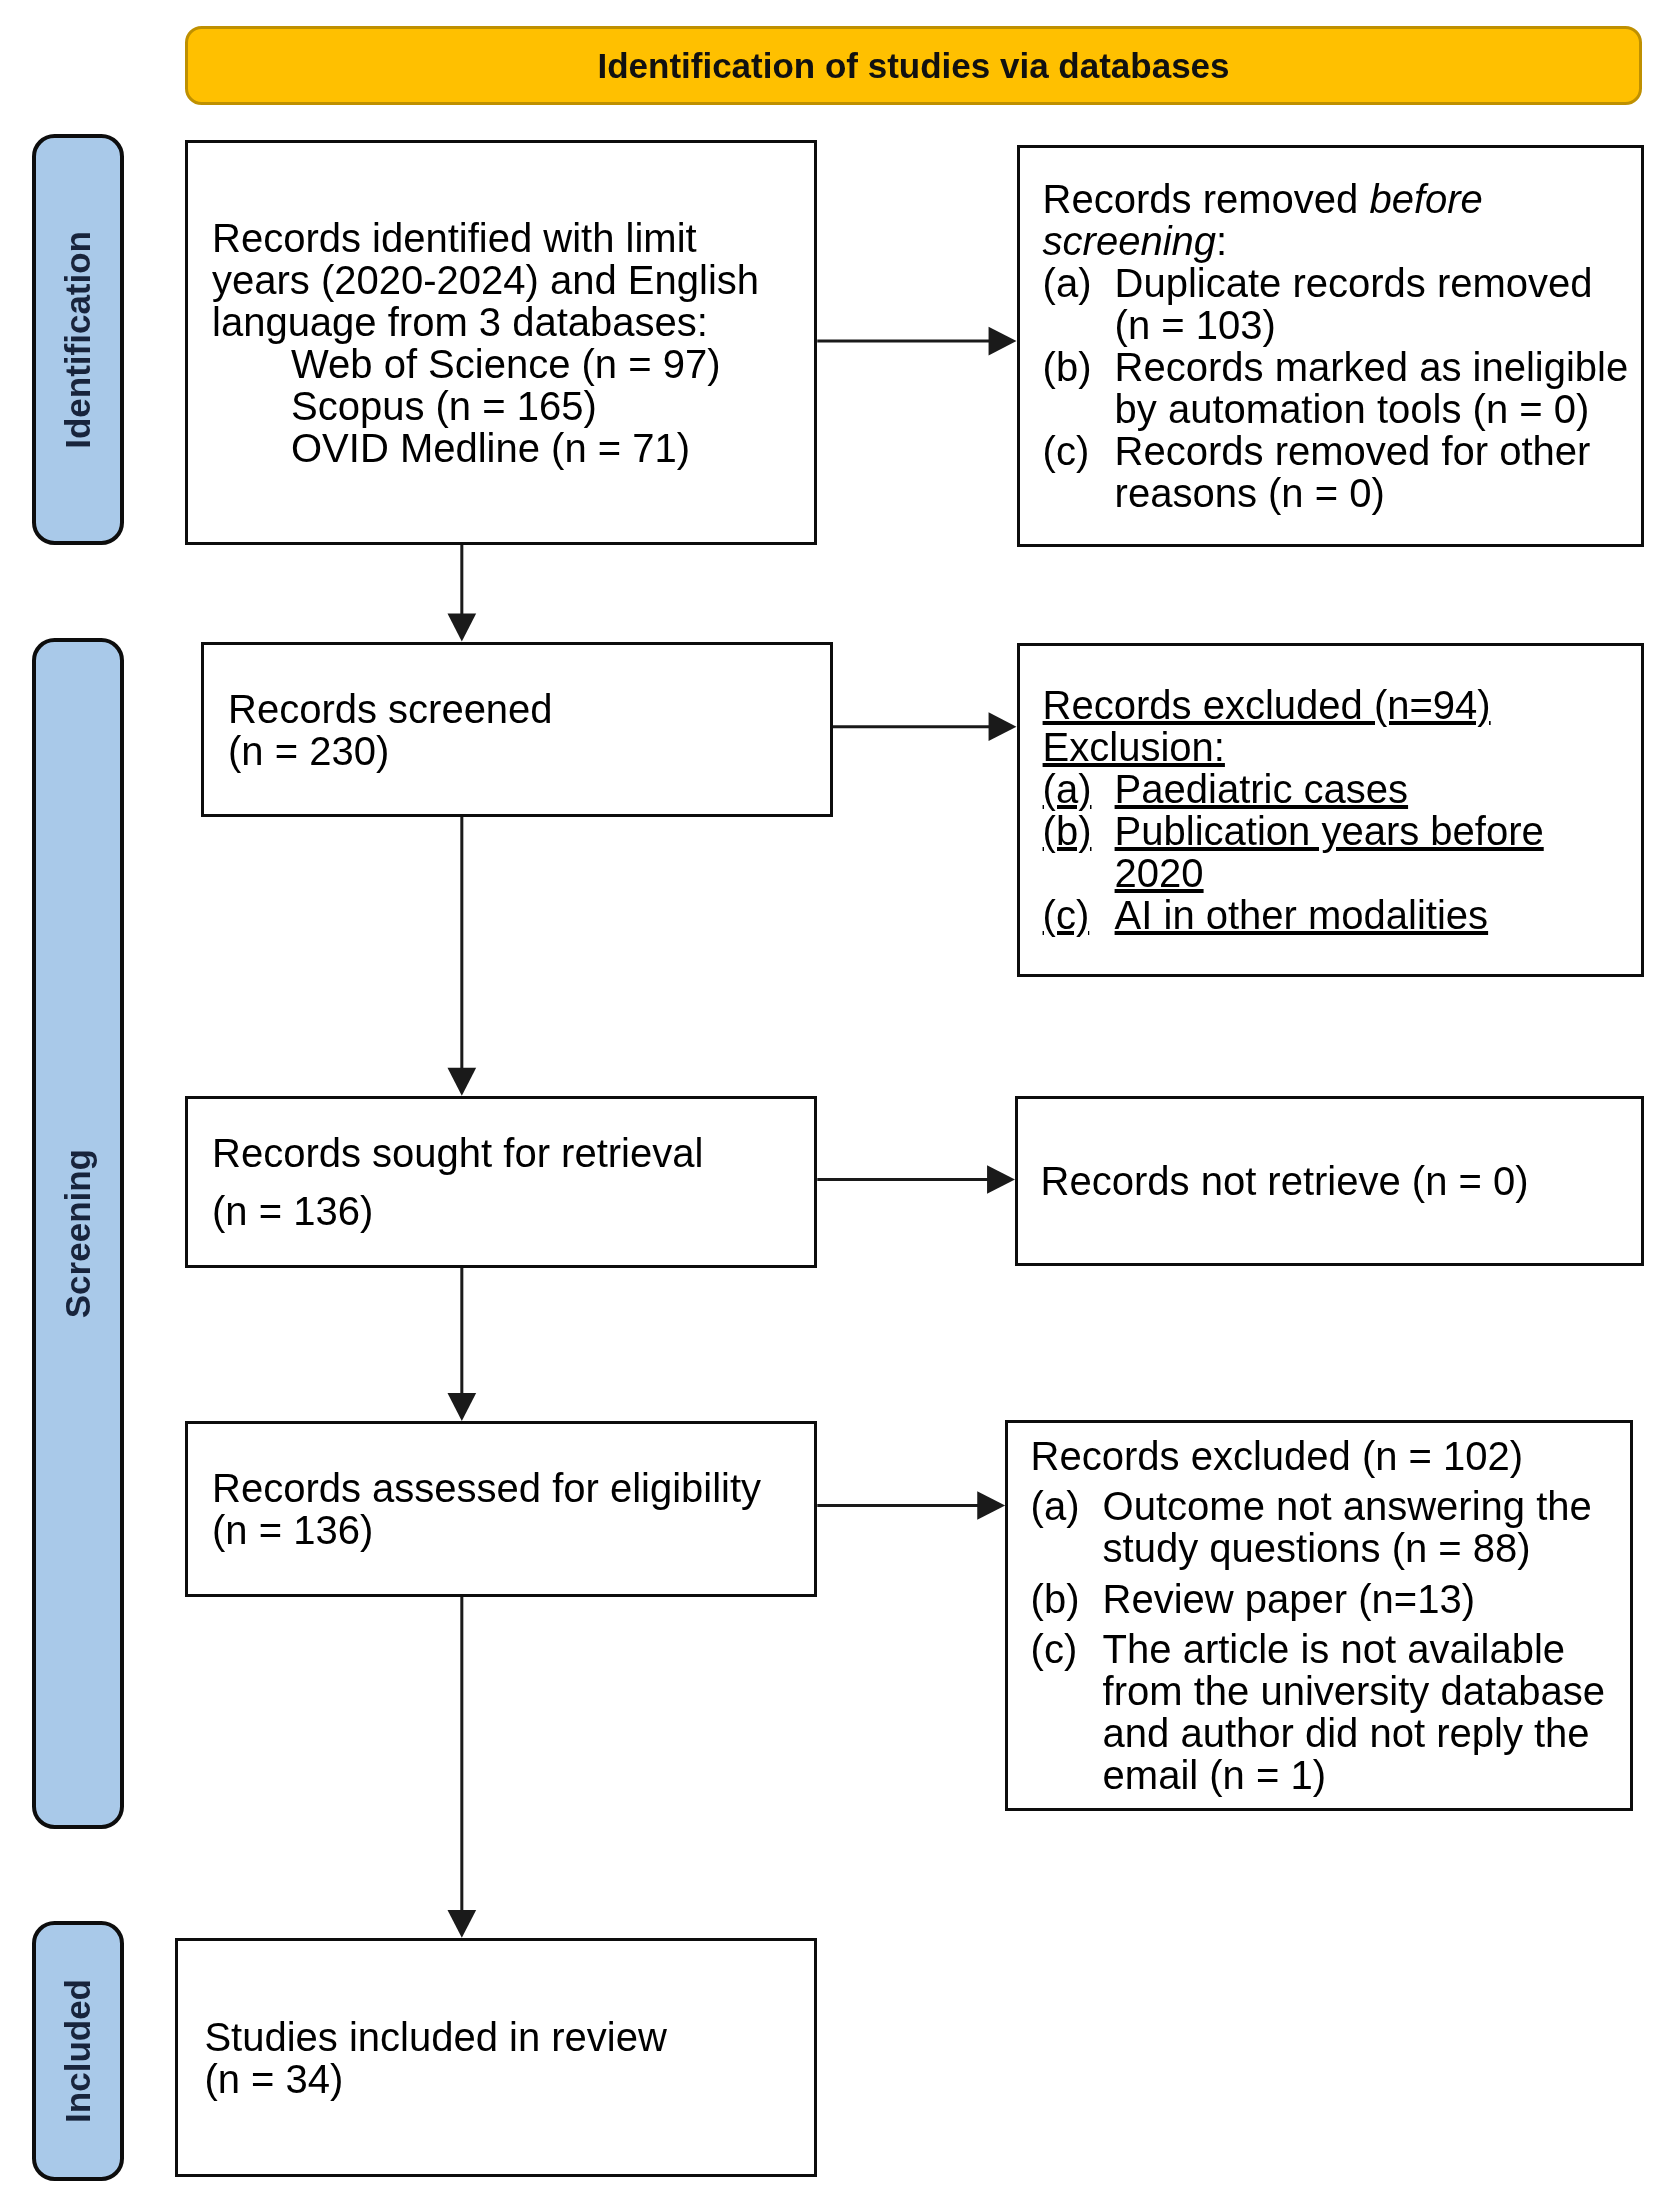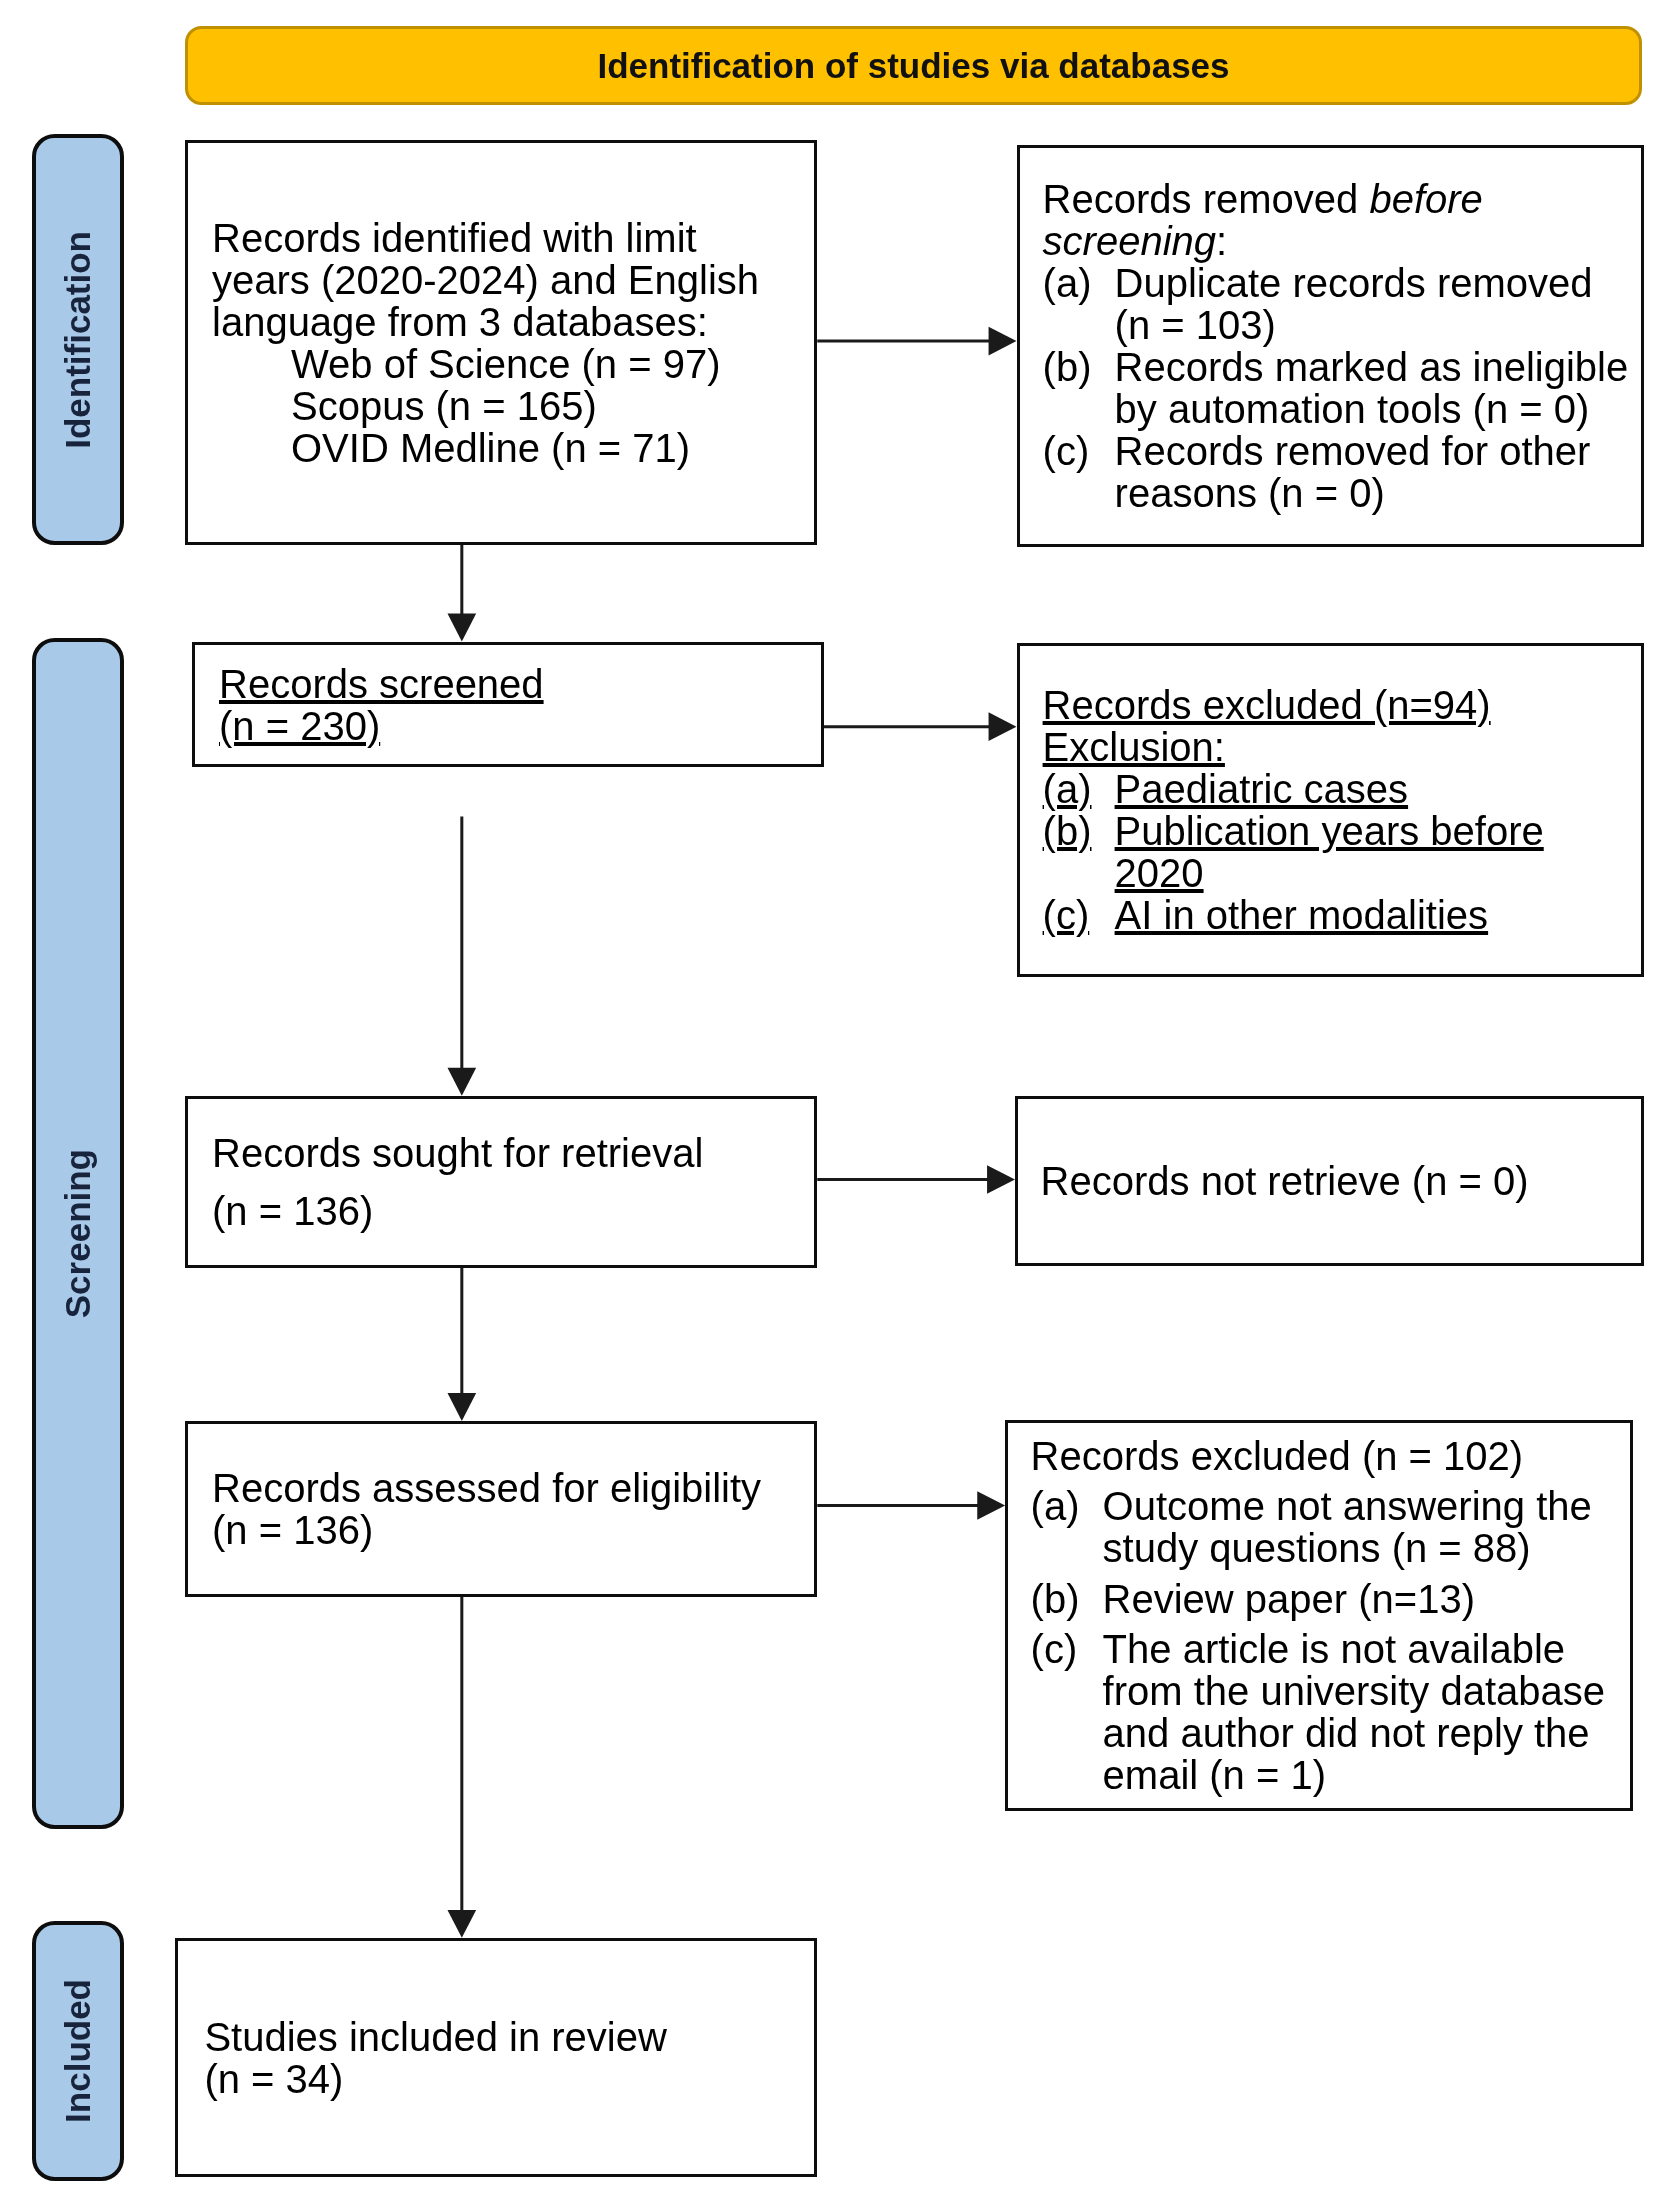--- a/index.html
+++ b/index.html
@@ -66,21 +66,21 @@
     background: #ffffff;
     border: 3.8px solid #0d0d0d;
     display: flex;
     flex-direction: column;
     justify-content: center;
     font-size: 40px;
     line-height: 42px;
   }
   .box-b1 { left: 185px;  top: 140px;  width: 632px; height: 405px; padding: 15px 19px 15px 24px; }
   .box-r1 { left: 1017px; top: 145px;  width: 627px; height: 402px; padding: 12px 15px 12px 22.6px; }
-  .box-b2 { left: 192px;  top: 642px;  width: 632px; height: 125px; padding: 7.5px 19px 7.5px 24px; text-decoration: underline; }
+  .box-b2 { left: 201px;  top: 642px;  width: 632px; height: 175px; padding: 7.5px 19px 7.5px 24px; }
   .box-r2 { left: 1017px; top: 643px;  width: 627px; height: 334px; padding: 12px 15px 12px 22.6px; text-decoration: underline; }
   .box-b3 { left: 185px;  top: 1096px; width: 632px; height: 172px; padding: 7.5px 19px 7.5px 24px; gap: 16px; }
   .box-r3 { left: 1015px; top: 1096px; width: 629px; height: 170px; padding: 7.5px 15px 7.5px 22.6px; }
   .box-b4 { left: 185px;  top: 1421px; width: 632px; height: 176px; padding: 7.5px 19px 7.5px 24px; }
   .box-r4 { left: 1005px; top: 1420px; width: 628px; height: 391px; padding: 12px 15px 12px 22.6px; justify-content: space-between; }
   .box-b5 { left: 175px;  top: 1938px; width: 642px; height: 239px; padding: 7.5px 19px 7.5px 26.4px; }
 
   .line { white-space: nowrap; }
   .line.indent { padding-left: 79px; }
   .italic { font-style: italic; }

